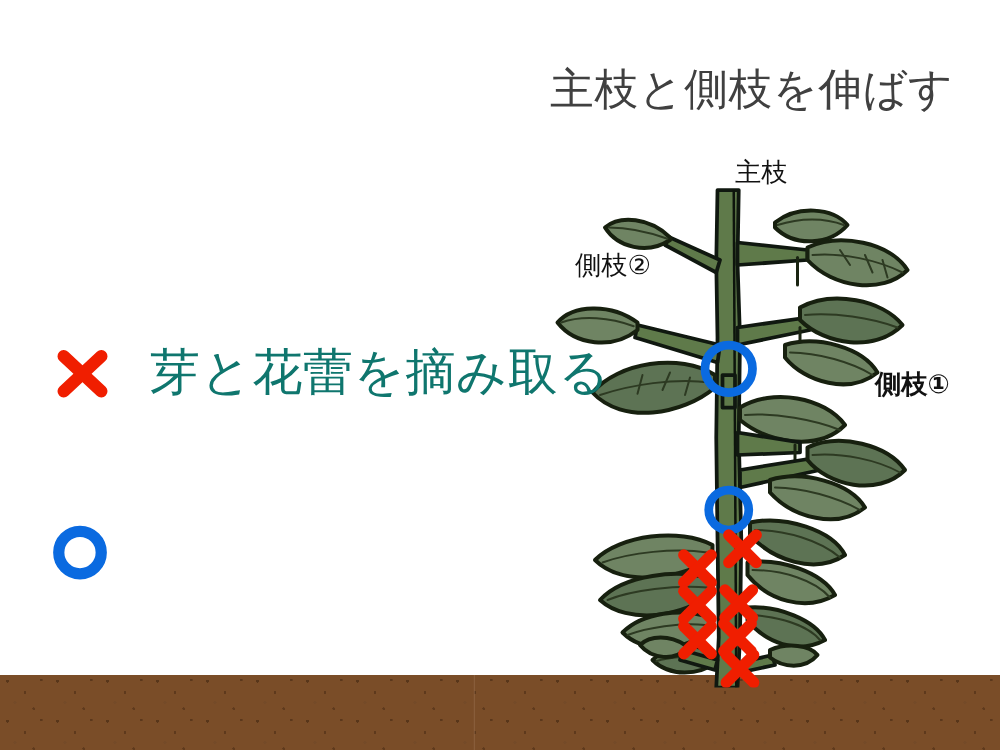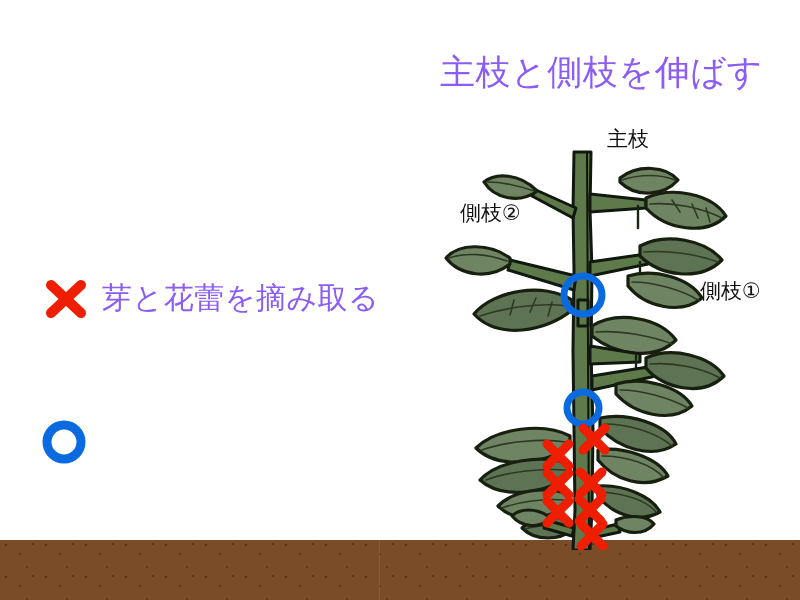--- a/index.html
+++ b/index.html
@@ -43,59 +43,59 @@
     height: 60px;
     background: rgba(150,110,75,.50);
   }
 
   
   .title {
     position: absolute;
     left: 440px;
     top: 52px;
     width: 350px;
-    color: #8b5cf6;
+    color: #404040;
     font-size: 35px;
     line-height: 1.12;
     letter-spacing: 0.5px;
     white-space: nowrap;
   }
 
   
   .callout {
     position: absolute;
     color: #111111;
     font-size: 21px;
     white-space: nowrap;
     line-height: 1;
   }
-  .callout-shushi { left: 588px; top: 128px; margin-left: 19px; }
+  .callout-shushi { left: 588px; top: 128px; }
   .callout-sokushi2 { left: 460px; top: 202px; }
-  .callout-sokushi1 { left: 700px; top: 280px; }
+  .callout-sokushi1 { left: 700px; top: 297px; font-weight: bold; }
 
   
   .legend-row {
     position: absolute;
     display: flex;
     align-items: center;
   }
   .legend-row-x { left: 40px; top: 272px; }
   .legend-row-o { left: 38px; top: 415px; }
 
   .legend-mark {
     width: 52px;
     height: 52px;
     flex: 0 0 52px;
     position: relative;
   }
   .legend-text {
-    color: #8b5cf6;
-    font-size: 30px;
+    color: #0f766e;
+    font-size: 40px;
     line-height: 1;
-    margin-left: 10px;
+    margin-left: 28px;
     white-space: nowrap;
     letter-spacing: 0.5px;
   }
 
   
   .plant {
     position: absolute;
     left: 440px;
     top: 150px;
     width: 310px;

